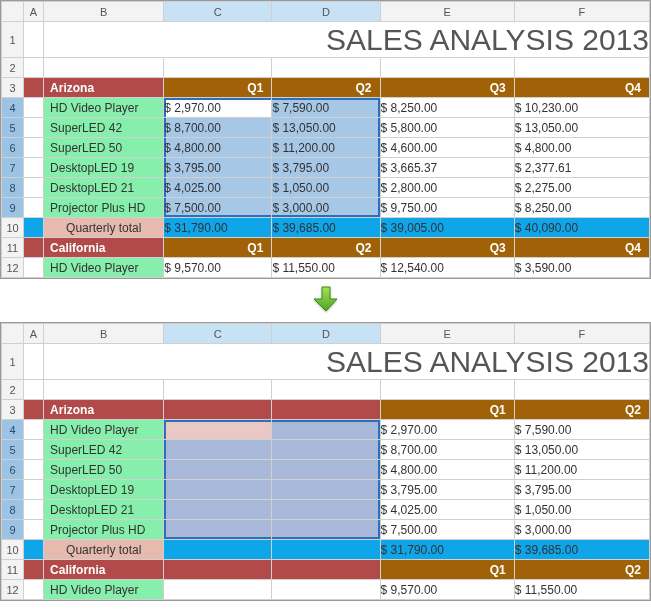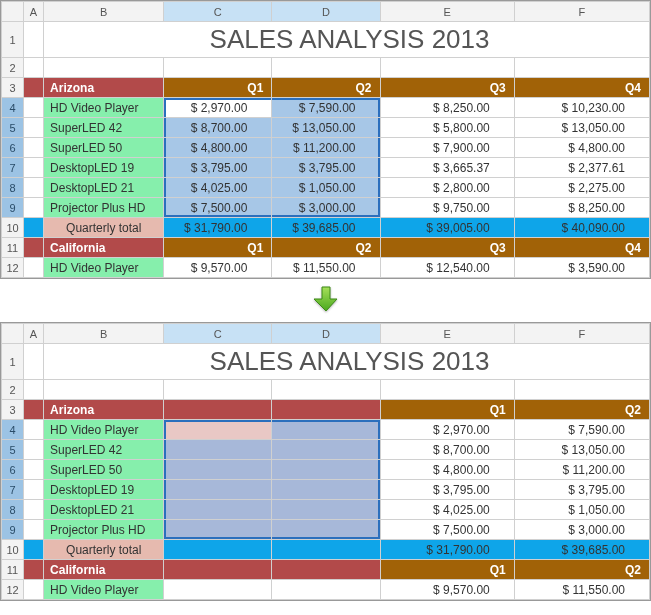--- a/index.html
+++ b/index.html
@@ -40,27 +40,27 @@
   .col-hl { background: #c7e1f5; }
   .col-rowh { width: 22px; background:#f3f3f3; color:#555; font-size:11px; }
   .colA { width: 20px; }
   .colB { width: 120px; }
   .colC { width: 108px; }
   .colD { width: 108px; }
   .colE { width: 134px; }
   .colF { width: 135px; }
   td.rh { background:#f3f3f3; text-align:center; color:#555; font-size:11px;}
   td.rh-hl { background:#9cc3e4; color:#2a4c68;}
-  td.num { text-align:right; padding-right:24px;margin-left:40px; }
+  td.num { text-align:left; padding-right:0;margin-left:40px; }
   .title-cell {
     font-family: "Segoe UI Light","Segoe UI",Arial,sans-serif;
-    font-size: 26px;
+    font-size: 30px;
     font-weight: 300;
     color: #555;
-    text-align: center;
+    text-align: right;
     padding-left: 6px;
     height: 36px;
   }
   .state-row td:not(.rh) { background:#b24a4a; color:#fff; font-weight:bold; text-align:right; padding-right:20px;}
   .state-row td.state-name { text-align:left; padding-left:6px;}
   .state-row td.q-blue, .q-blue { background:#a16207; color:#fff; text-align:right; padding-right:8px;}
   .total-row td:not(.rh) { background:#0ea5e9; }
   .total-row td.label { text-align:left; padding-left:22px;}
   .prod-cell { background:#86efac; text-align:left; padding-left:6px;}
   .sel { background:#a7c7e7 !important; }
@@ -136,21 +136,21 @@
   <td class="num sel sel-outline-right">$ 13,050.00</td>
   <td class="num">$ 5,800.00</td>
   <td class="num">$ 13,050.00</td>
 </tr>
 <tr>
   <td class="rh rh-hl">6</td>
   <td></td>
   <td class="prod-cell">SuperLED 50</td>
   <td class="num sel sel-outline-left">$ 4,800.00</td>
   <td class="num sel sel-outline-right">$ 11,200.00</td>
-  <td class="num">$ 7,900.00</td>
+  <td class="num">$ 4,600.00</td>
   <td class="num">$ 4,800.00</td>
 </tr>
 <tr>
   <td class="rh rh-hl">7</td>
   <td></td>
   <td class="prod-cell">DesktopLED 19</td>
   <td class="num sel sel-outline-left">$ 3,795.00</td>
   <td class="num sel sel-outline-right">$ 3,795.00</td>
   <td class="num">$ 3,665.37</td>
   <td class="num">$ 2,377.61</td>

